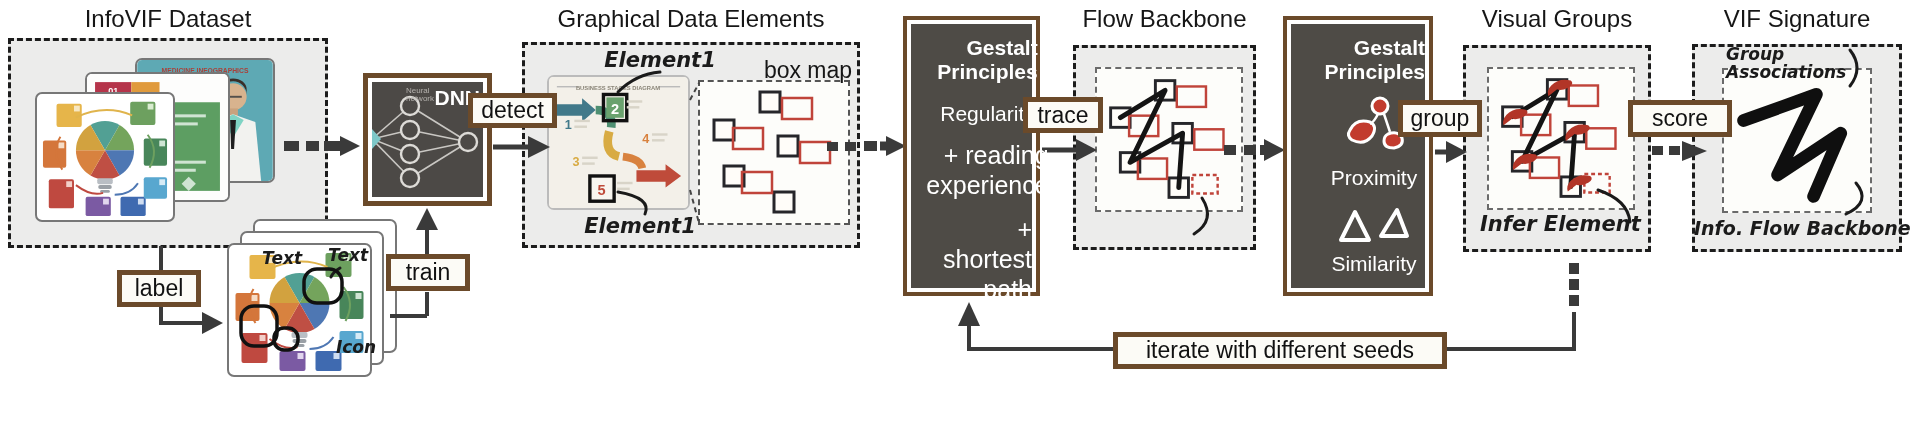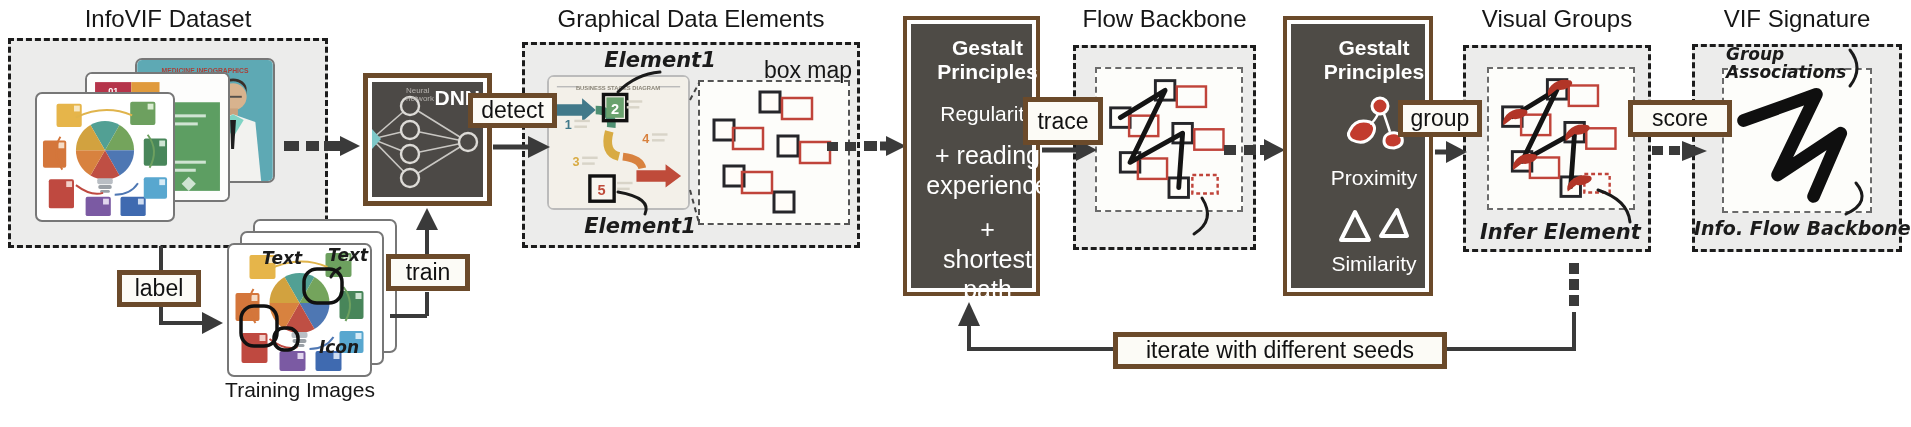--- a/index.html
+++ b/index.html
@@ -7,21 +7,21 @@
           font-family:"Liberation Sans",sans-serif;overflow:hidden;}
   .stage-title{position:absolute;top:5px;font-size:24px;color:#161616;text-align:center;white-space:nowrap;z-index:10;}
   .dashed-panel{position:absolute;background:#ececeb;border:3px dashed #1c1c1c;box-sizing:border-box;z-index:1;}
   .inner-map{position:absolute;background:#fdfdfa;border:2px dashed #555;box-sizing:border-box;z-index:2;}
   .fine-map{border:2px dashed #6a6a6a;}
   .action-box{position:absolute;background:#fcfbf6;border:5px solid #6b4a2a;color:#111;
               font-size:23px;display:flex;align-items:center;justify-content:center;
               white-space:nowrap;box-sizing:border-box;z-index:12;}
   .gestalt-box{position:absolute;background:#fff;border:4px solid #6b4a2a;padding:4px;box-sizing:border-box;z-index:11;}
   .gestalt-inner{width:100%;height:100%;background:#4e4b46;color:#fff;display:flex;flex-direction:column;
-                 align-items:center;text-align:center;box-sizing:border-box;padding-left:32px;}
+                 align-items:center;text-align:right;box-sizing:border-box;padding-left:32px;}
   .g-title{font-size:21px;font-weight:bold;line-height:1.15;margin-top:12px;}
   .g-word{font-size:21px;margin-top:8px;}
   .g-bullet{font-size:25px;line-height:1.2;margin-top:14px;}
   .card{position:absolute;background:#fff;border:2px solid #777;border-radius:7px;box-sizing:border-box;z-index:3;}
   .hand{font-family:"DejaVu Sans",sans-serif;font-style:italic;font-weight:bold;color:#1b1b1b;}
   .hand-label{position:absolute;text-align:center;z-index:8;white-space:nowrap;}
   .print-label{position:absolute;text-align:center;color:#161616;z-index:8;white-space:nowrap;}
   .overlay{position:absolute;left:0;top:0;z-index:6;pointer-events:none;}
   .dnn-box{position:absolute;left:363px;top:73px;width:129px;height:133px;background:#fff;
            border:5px solid #6b4a2a;padding:4px;box-sizing:border-box;z-index:11;}
@@ -183,22 +183,21 @@
   </div>
   <div class="card" style="left:253px;top:219px;width:144px;height:134px;"></div>
   <div class="card" style="left:240px;top:231px;width:144px;height:134px;"></div>
   <div class="card" style="left:227px;top:243px;width:145px;height:134px;">
     <svg width="141" height="130" viewBox="0 0 140 130">
         <use href="#bulb-card"></use>
       </svg>
   </div>
   <div class="hand-label hand" style="left:258px;top:248px;width:48px;font-size:17px;">Text</div>
   <div class="hand-label hand" style="left:324px;top:245px;width:48px;font-size:17px;">Text</div>
-  <div class="hand-label hand" style="left:313px;top:337px;width:52px;font-size:17px;">Icon</div>
-  <div class="print-label" style="left:222px;top:378px;width:156px;font-size:21px;">Training Images</div>
+  <div class="hand-label hand" style="left:330px;top:337px;width:52px;font-size:17px;">Icon</div>
   <div class="action-box" style="left:386px;top:254px;width:84px;height:37px;">
     <span>train</span>
   </div>
 
   <div class="action-box" style="left:468px;top:93px;width:89px;height:35px;">
     <span>detect</span>
   </div>
 
   <div class="dashed-panel" style="left:522px;top:42px;width:338px;height:206px;"></div>
   <div class="card" style="left:547px;top:75px;width:143px;height:135px;border-color:#bbb;">
@@ -249,21 +248,21 @@
           <path d="M4,6 q26,-8 50,-4 q2,4 -4,6 q-24,4 -46,2 q-4,-2 0,-4 z"></path>
           <path d="M2,22 q27,-5 52,-2 q2,4 -3,5 q-25,3 -48,1 q-4,-2 -1,-4 z"></path>
           <path d="M4,37 q25,-5 48,-1 q2,4 -3,5 q-23,3 -45,0 q-3,-2 0,-4 z"></path>
         </g>
       </svg>
       <div class="g-word">Regularity</div>
       <div class="g-bullet">+ reading experience</div>
       <div class="g-bullet">+ shortest path</div>
     </div>
   </div>
-  <div class="action-box" style="left:1023px;top:97px;width:80px;height:48px;text-align:right;">
+  <div class="action-box" style="left:1023px;top:97px;width:80px;height:36px;text-align:right;">
     <span>trace</span>
   </div>
 
   <div class="dashed-panel" style="left:1073px;top:45px;width:183px;height:205px;"></div>
   <div class="inner-map fine-map" style="left:1095px;top:67px;width:148px;height:145px;">
     <svg width="144" height="141" viewBox="0 0 148 141">
         <use href="#box-pattern"></use>
         <use href="#backbone-line"></use>
       </svg>
   </div>
@@ -294,21 +293,21 @@
   </div>
 
   <div class="dashed-panel" style="left:1463px;top:45px;width:188px;height:207px;"></div>
   <div class="inner-map fine-map" style="left:1487px;top:67px;width:148px;height:143px;">
     <svg width="144" height="139" viewBox="0 0 148 141">
         <use href="#box-pattern"></use>
         <use href="#backbone-line"></use>
         <use href="#group-blobs"></use>
       </svg>
   </div>
-  <div class="hand-label hand" style="left:1480px;top:212px;width:160px;font-size:21px;margin-top:8px;">Infer Element</div>
+  <div class="hand-label hand" style="left:1480px;top:212px;width:160px;font-size:21px;">Infer Element</div>
   <div class="action-box" style="left:1628px;top:100px;width:104px;height:37px;">
     <span>score</span>
   </div>
 
   <div class="dashed-panel" style="left:1692px;top:44px;width:210px;height:208px;"></div>
   <div class="inner-map fine-map" style="left:1722px;top:68px;width:150px;height:145px;">
     <svg width="146" height="141" viewBox="0 0 150 145">
       <polyline points="20,52 95,25 55,108 120,65 92,130" fill="none" stroke="#0f0f0f" stroke-width="13" stroke-linejoin="round" stroke-linecap="round"></polyline>
     </svg>
   </div>

